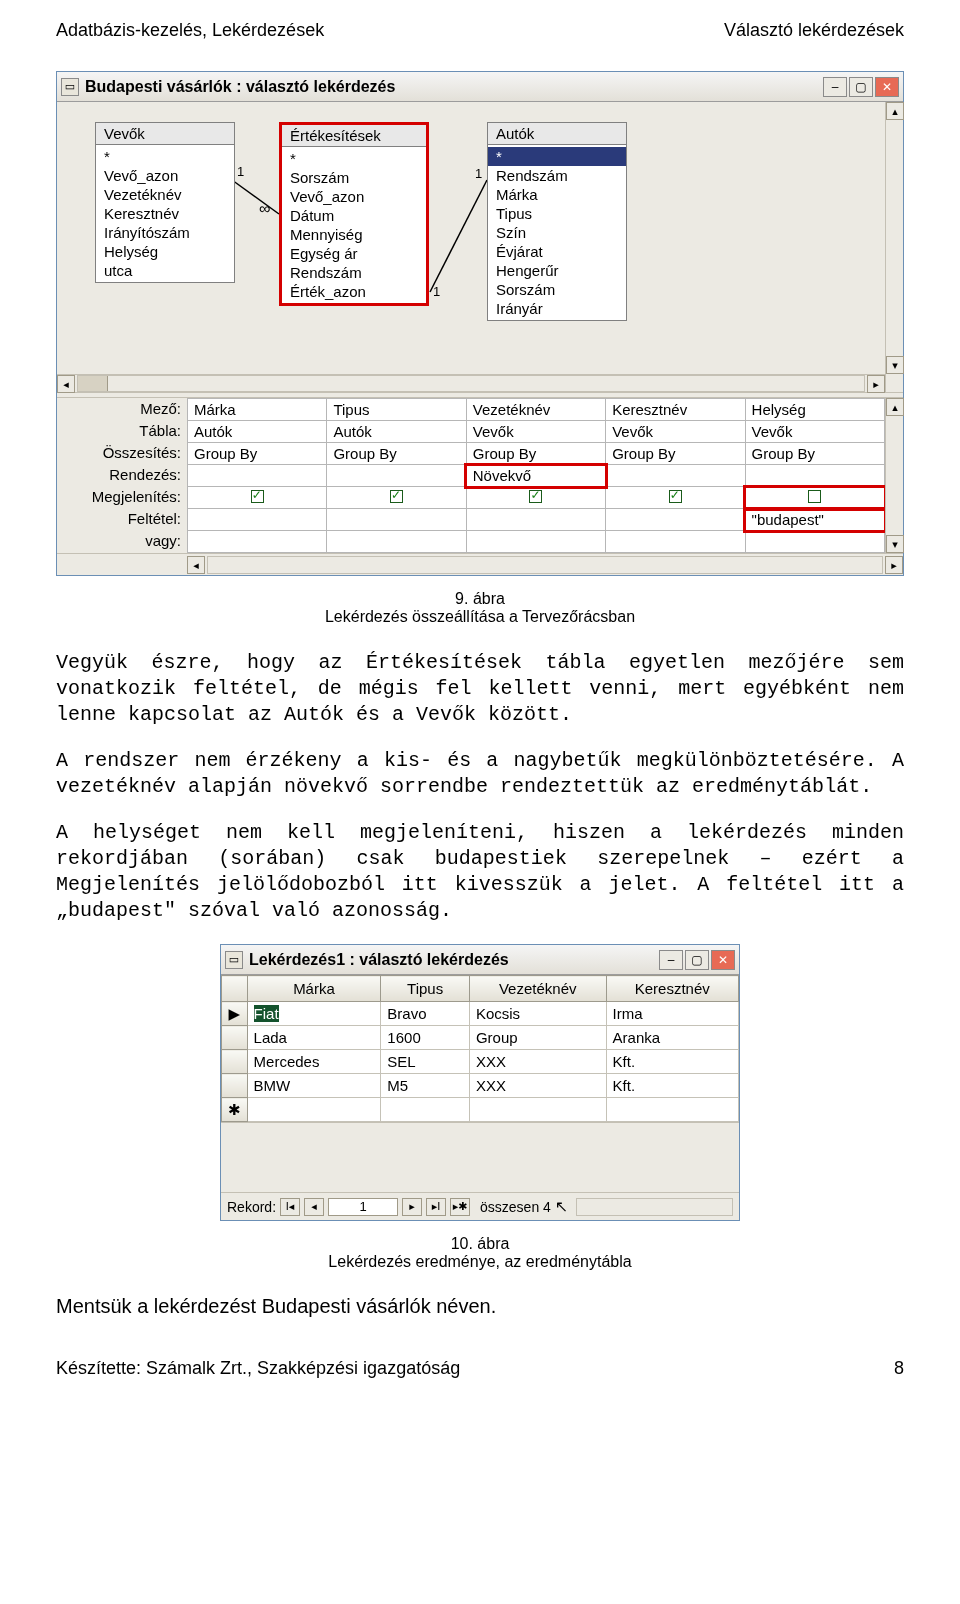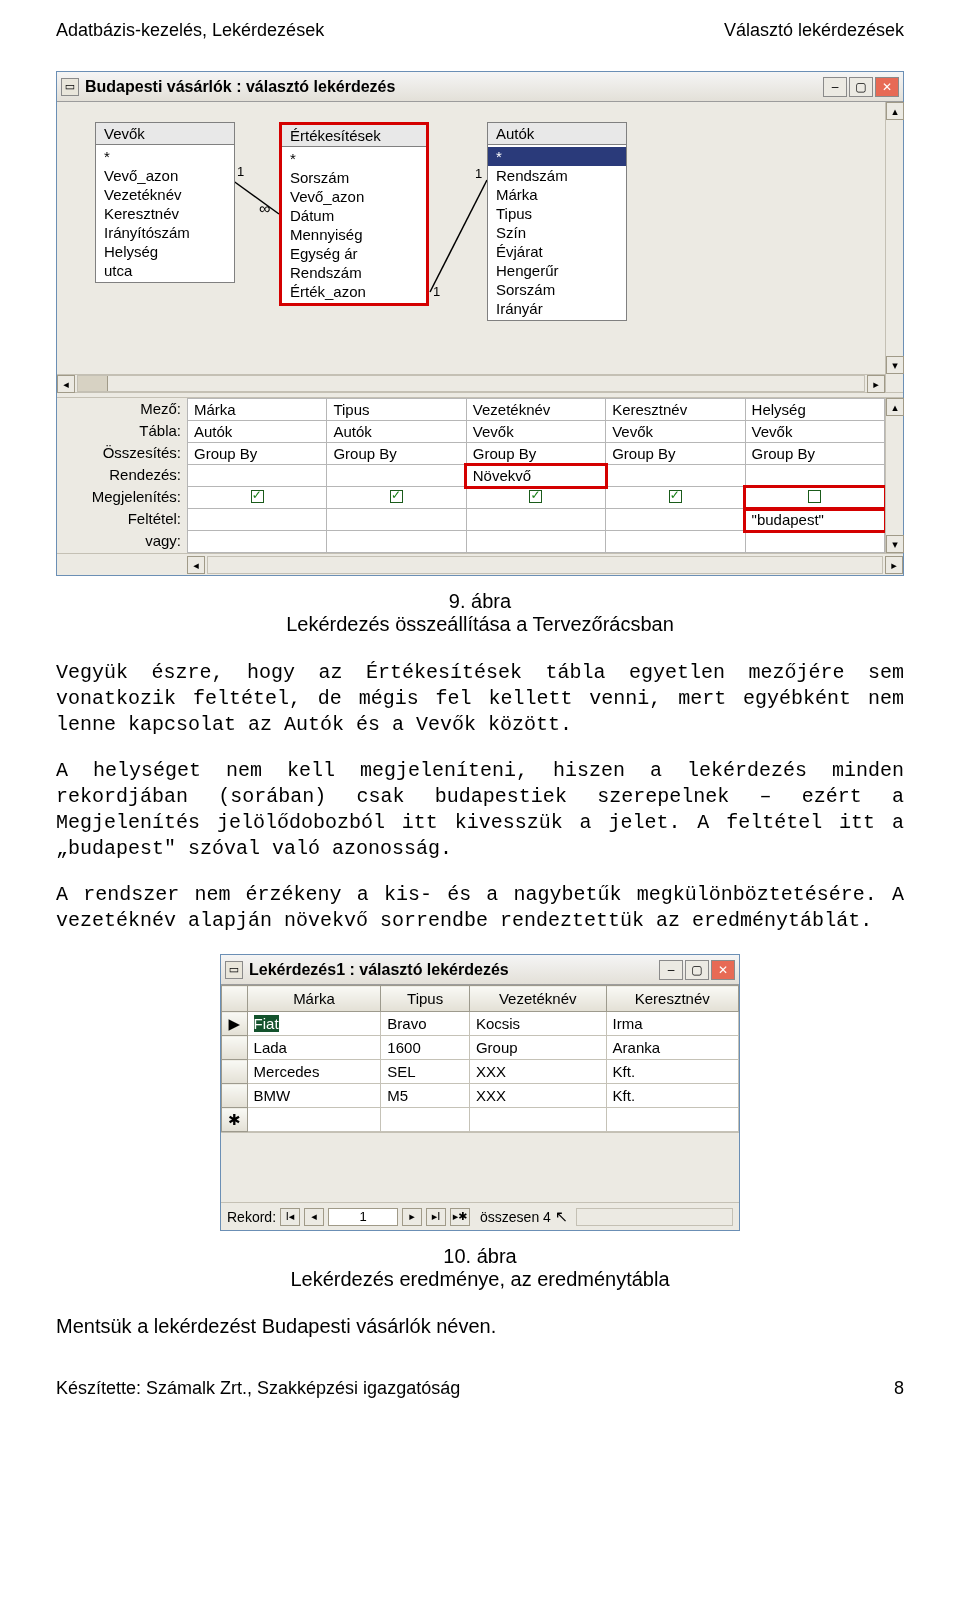--- a/index.html
+++ b/index.html
@@ -153,21 +153,21 @@
   }
   .gridvbar .vbtn { width:18px; height:18px; border:1px solid #a09a88; display:flex;align-items:center;justify-content:center;font-size:11px;}
   .gridvbar .vtrack{flex:1;}
   .gridhscroll {
     height:22px; background:#eceae3; border-top:1px solid #c4c0b4;
     display:flex; padding-left:130px;
   }
   .gridhscroll .hbtn { width:18px; height:18px; border:1px solid #a09a88; display:flex;align-items:center;justify-content:center;font-size:11px; margin-top:2px;}
   .gridhscroll .track{flex:1; margin:2px 2px 0 2px; border:1px solid #c4c0b4; height:18px;}
   
-  .caption { text-align:center; font-size:20px; margin: 6px 0 24px 0; }
+  .caption { text-align:center; font-size:16px; margin: 6px 0 24px 0; }
   
   .para { text-align: justify; margin: 0 0 20px 0; font-size:20px; line-height:1.3;font-family:Liberation Mono, monospace;}
   
   .win2 {
     width: 520px;
     margin: 0 auto 14px auto;
   }
   .dsgrid {
     border-collapse: collapse;
     background:#fff;
@@ -388,22 +388,22 @@
       </div>
     </div>
   </div>
 
   <div class="caption">
     <span>9. ábra</span><br>
     <span>Lekérdezés összeállítása a Tervezőrácsban</span>
   </div>
 
   <p class="para">Vegyük észre, hogy az Értékesítések tábla egyetlen mezőjére sem vonatkozik feltétel, de mégis fel kellett venni, mert egyébként nem lenne kapcsolat az Autók és a Vevők között.</p>
+  <p class="para">A rendszer nem érzékeny a kis- és a nagybetűk megkülönböztetésére. A vezetéknév alapján növekvő sorrendbe rendeztettük az eredménytáblát.</p>
   <p class="para">A helységet nem kell megjeleníteni, hiszen a lekérdezés minden rekordjában (sorában) csak budapestiek szerepelnek – ezért a Megjelenítés jelölődobozból itt kivesszük a jelet. A feltétel itt a „budapest" szóval való azonosság.</p>
-  <p class="para">A rendszer nem érzékeny a kis- és a nagybetűk megkülönböztetésére. A vezetéknév alapján növekvő sorrendbe rendeztettük az eredménytáblát.</p>
 
   <div class="win win2">
     <div class="titlebar">
       <div class="icon">▭</div>
       <div class="title">Lekérdezés1 : választó lekérdezés</div>
       <div class="winbtns">
         <div class="winbtn">–</div>
         <div class="winbtn">▢</div>
         <div class="winbtn close">✕</div>
       </div>

